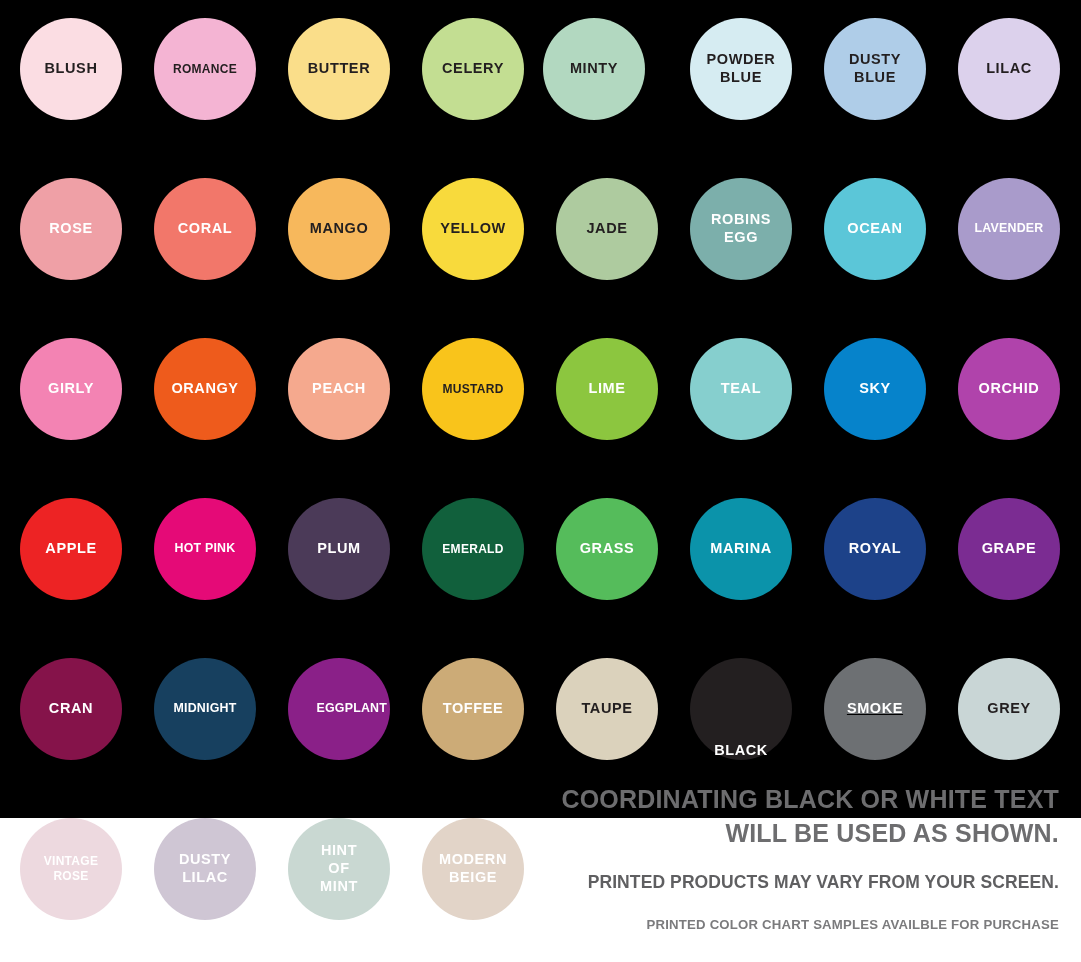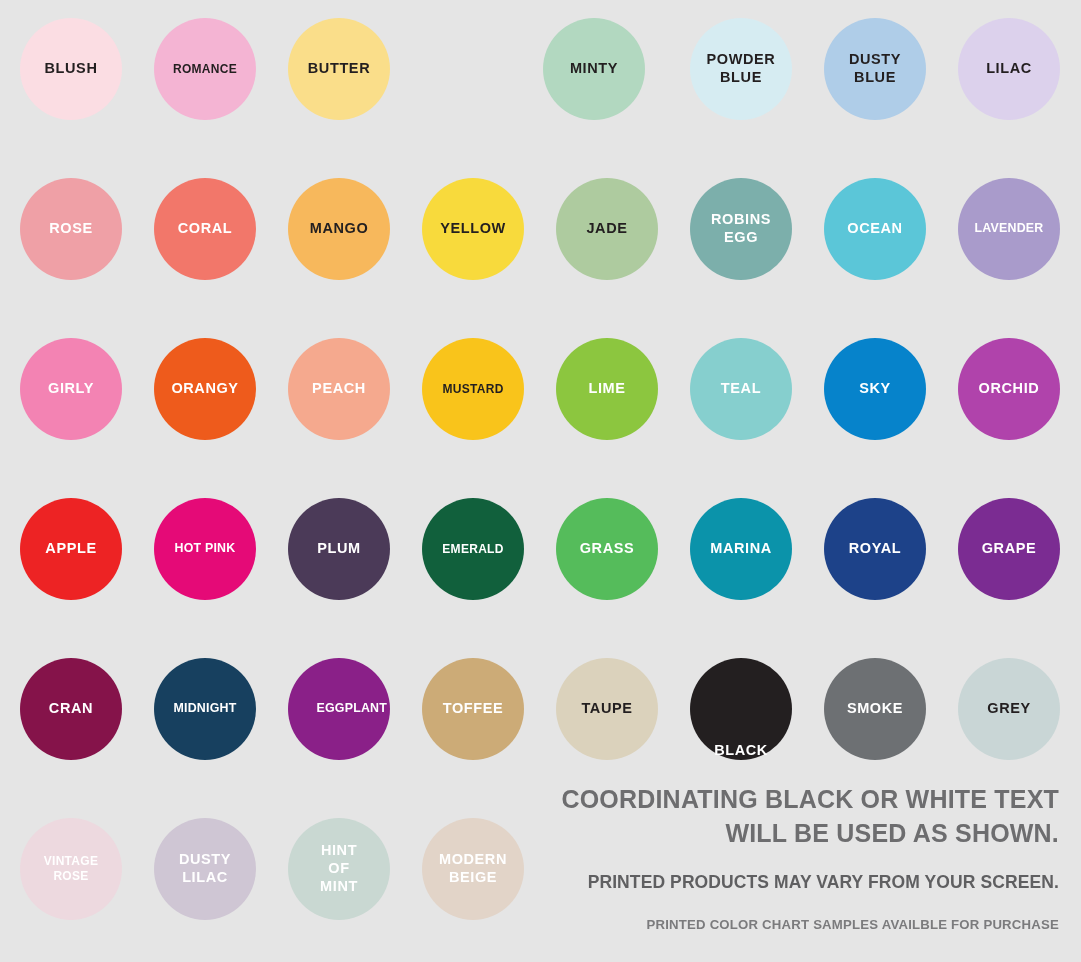--- a/index.html
+++ b/index.html
@@ -12,22 +12,22 @@
     width: 1081px;
     height: 962px;
     font-family: "Liberation Sans", sans-serif;
     overflow: hidden;
     position: relative;
   }
 
   #chart-root {
     position: relative;
     width: 1081px;
-    height: 962px;
-    background: #e5e5e5;
+    height: 818px;
+    background: #000000;
   }
 
   .swatch-grid {
     position: absolute;
     left: 0;
     top: 0;
     width: 1081px;
     height: 962px;
   }
 
@@ -112,20 +112,23 @@
   <div class="swatch-grid" id="swatch-grid">
       <div class="swatch" style="left: 20px; top: 18px; background: rgb(251, 221, 227);">
         <div class="swatch-label" style="color: rgb(35, 31, 32);">BLUSH</div>
       </div>
       <div class="swatch" style="left: 154px; top: 18px; background: rgb(244, 180, 211);">
         <div class="swatch-label small" style="color: rgb(35, 31, 32);">ROMANCE</div>
       </div>
       <div class="swatch" style="left: 288px; top: 18px; background: rgb(250, 222, 138);">
         <div class="swatch-label" style="color: rgb(35, 31, 32);">BUTTER</div>
       </div>
+      <div class="swatch" style="left: 422px; top: 18px; background: rgb(195, 222, 146);">
+        <div class="swatch-label" style="color: rgb(35, 31, 32);">CELERY</div>
+      </div>
       <div class="swatch" style="left: 543px; top: 18px; background: rgb(178, 216, 192);">
         <div class="swatch-label" style="color: rgb(35, 31, 32);">MINTY</div>
       </div>
       <div class="swatch" style="left: 690px; top: 18px; background: rgb(214, 236, 242);">
         <div class="swatch-label" style="color: rgb(35, 31, 32);">POWDER
 BLUE</div>
       </div>
       <div class="swatch" style="left: 824px; top: 18px; background: rgb(175, 205, 232);">
         <div class="swatch-label" style="color: rgb(35, 31, 32);">DUSTY
 BLUE</div>
@@ -217,21 +220,21 @@
       </div>
       <div class="swatch" style="left: 422px; top: 658px; background: rgb(204, 171, 119);">
         <div class="swatch-label" style="color: rgb(255, 255, 255);">TOFFEE</div>
       </div>
       <div class="swatch" style="left: 556px; top: 658px; background: rgb(219, 210, 188);">
         <div class="swatch-label" style="color: rgb(35, 31, 32);">TAUPE</div>
       </div>
       <div class="swatch" style="left: 690px; top: 658px; background: rgb(35, 31, 32); align-items: flex-end;">
         <div class="swatch-label" style="color: rgb(255, 255, 255);">BLACK</div>
       </div>
-      <div class="swatch" style="left: 824px; top: 658px; background: rgb(109, 112, 115);">
+      <div class="swatch" style="left: 824px; top: 658px; background: rgb(109, 112, 115); text-decoration: underline;">
         <div class="swatch-label" style="color: rgb(255, 255, 255);">SMOKE</div>
       </div>
       <div class="swatch" style="left: 958px; top: 658px; background: rgb(201, 214, 214);">
         <div class="swatch-label" style="color: rgb(35, 31, 32);">GREY</div>
       </div>
       <div class="swatch" style="left: 20px; top: 818px; background: rgb(237, 217, 223);">
         <div class="swatch-label small" style="color: rgb(255, 255, 255);">VINTAGE
 ROSE</div>
       </div>
       <div class="swatch" style="left: 154px; top: 818px; background: rgb(207, 198, 212);">

